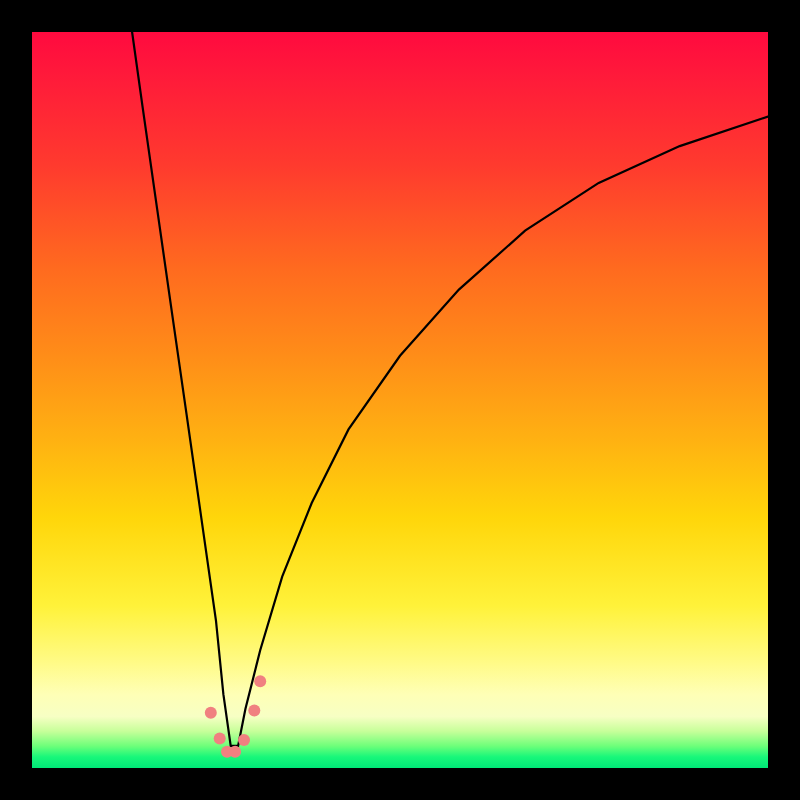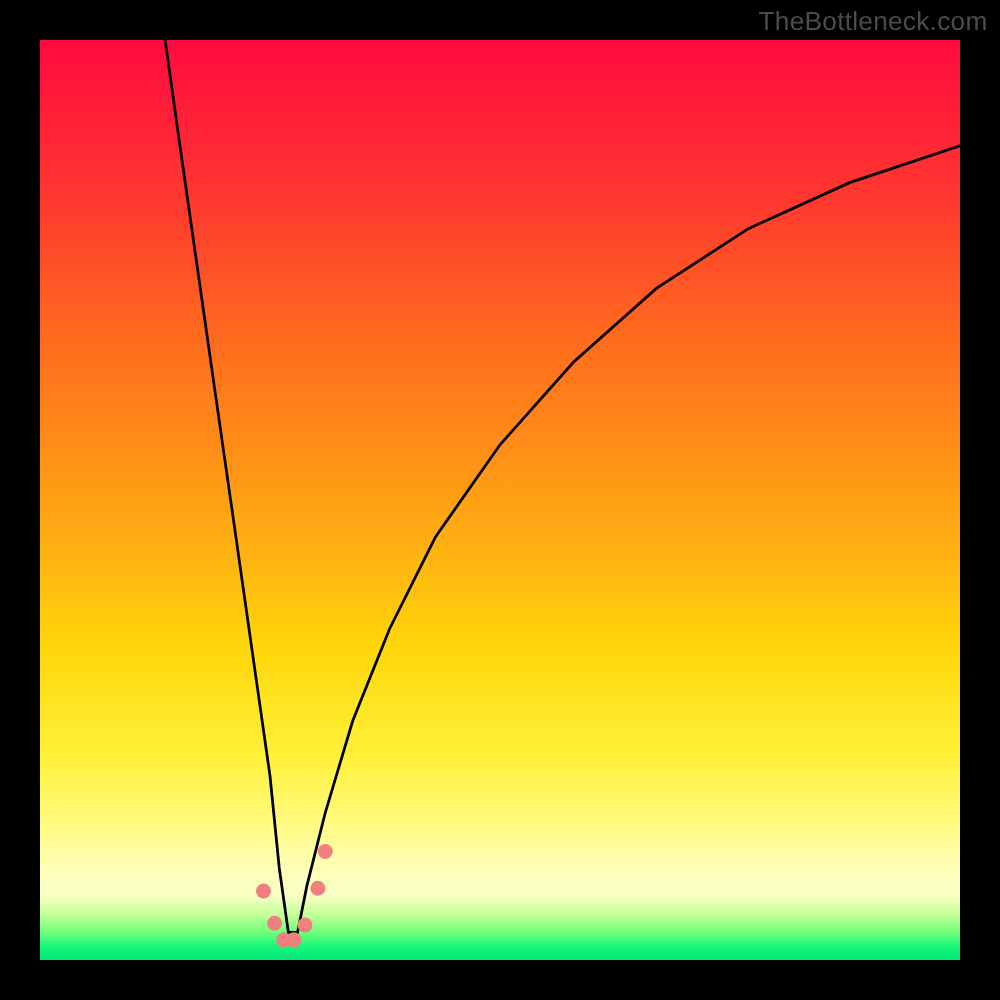--- a/index.html
+++ b/index.html
@@ -60,21 +60,20 @@
   svg.curve {
     position: absolute;
     inset: 0;
   }
 </style>
 </head>
 <body>
 
 <div class="frame">
 
-  <div class="watermark">TheBottleneck.com</div>
 
   <div class="plot">
     <div class="gradient-bg"></div>
 
     <svg class="curve" viewBox="0 0 736 736" preserveAspectRatio="none">
       <path fill="none" stroke="#000" stroke-width="2.2" stroke-linecap="round" id="curve-path" d="M100.1 0.0 L110.4 73.6 L125.1 176.6 L139.8 279.7 L154.6 382.7 L169.3 485.8 L184.0 588.8 L191.4 662.4 L198.7 713.9 L206.1 713.9 L213.4 677.1 L228.2 618.2 L250.2 544.6 L279.7 471.0 L316.5 397.4 L368.0 323.8 L426.9 257.6 L493.1 198.7 L566.7 150.9 L647.7 114.1 L736.0 84.6"></path>
       <g id="marker-group">
           <circle cx="178.8" cy="680.8" r="6" fill="#f08080"></circle>
           <circle cx="187.7" cy="706.6" r="6" fill="#f08080"></circle>
           <circle cx="195.0" cy="719.8" r="6" fill="#f08080"></circle>

